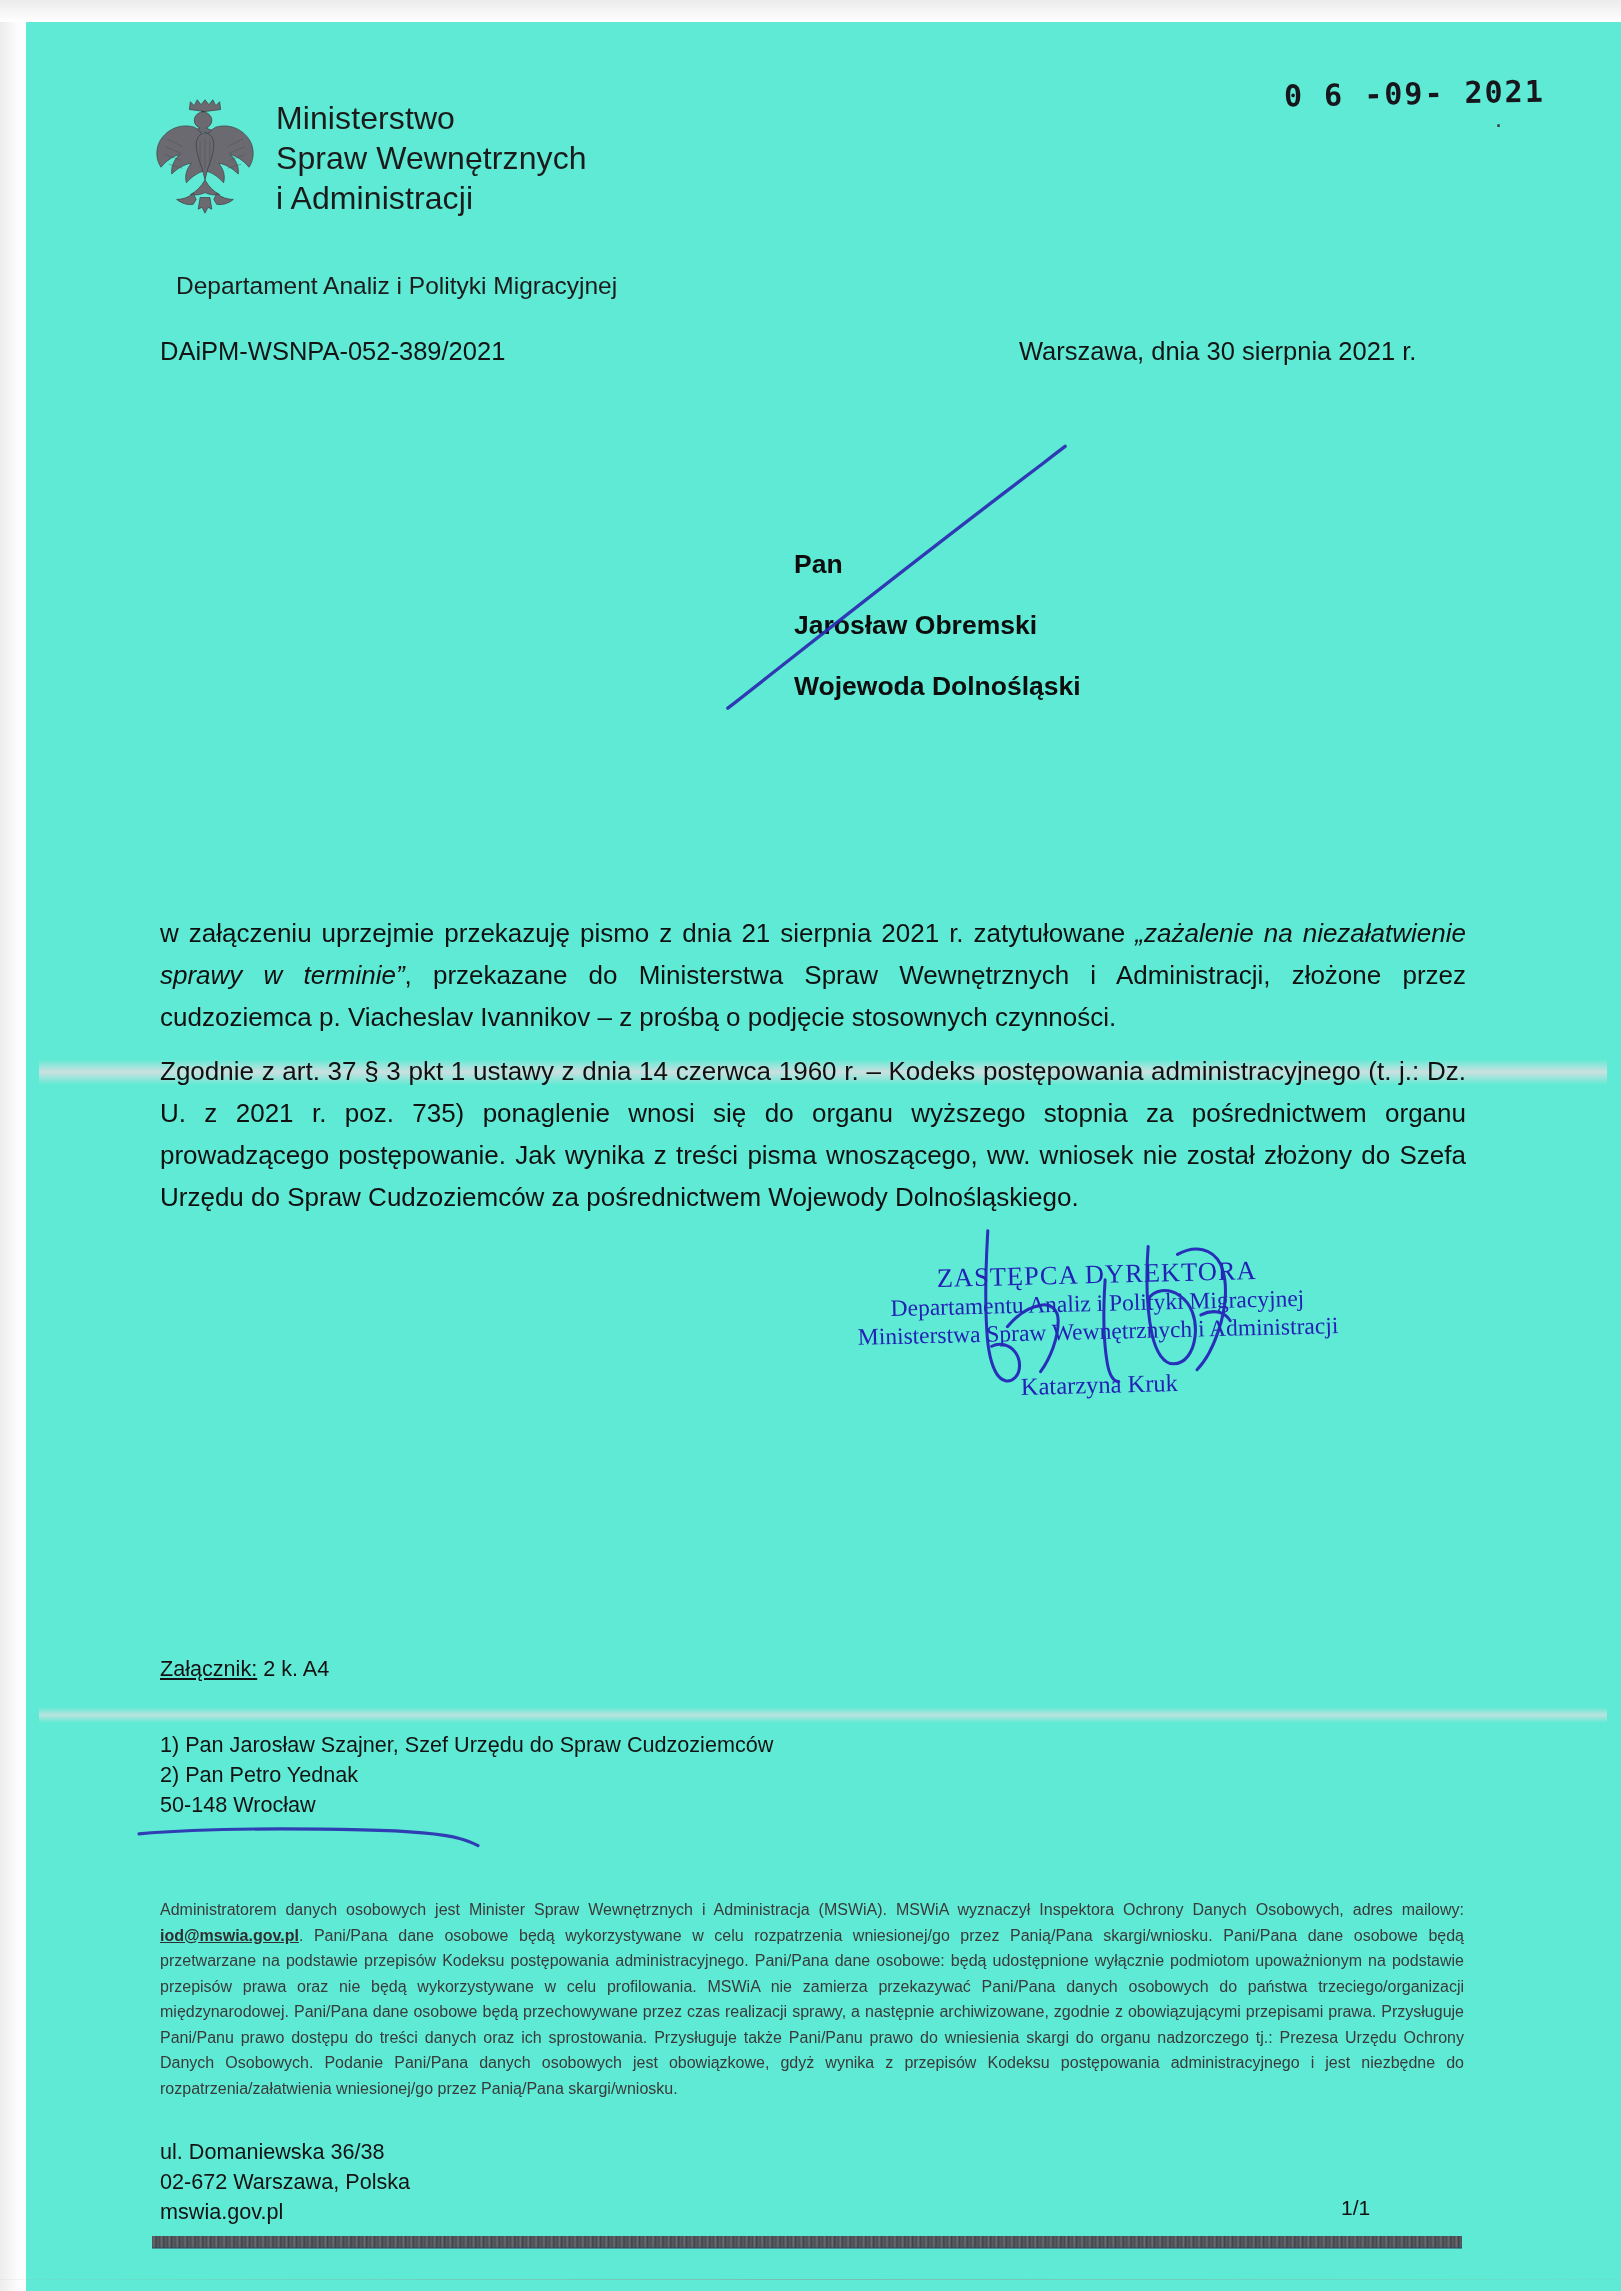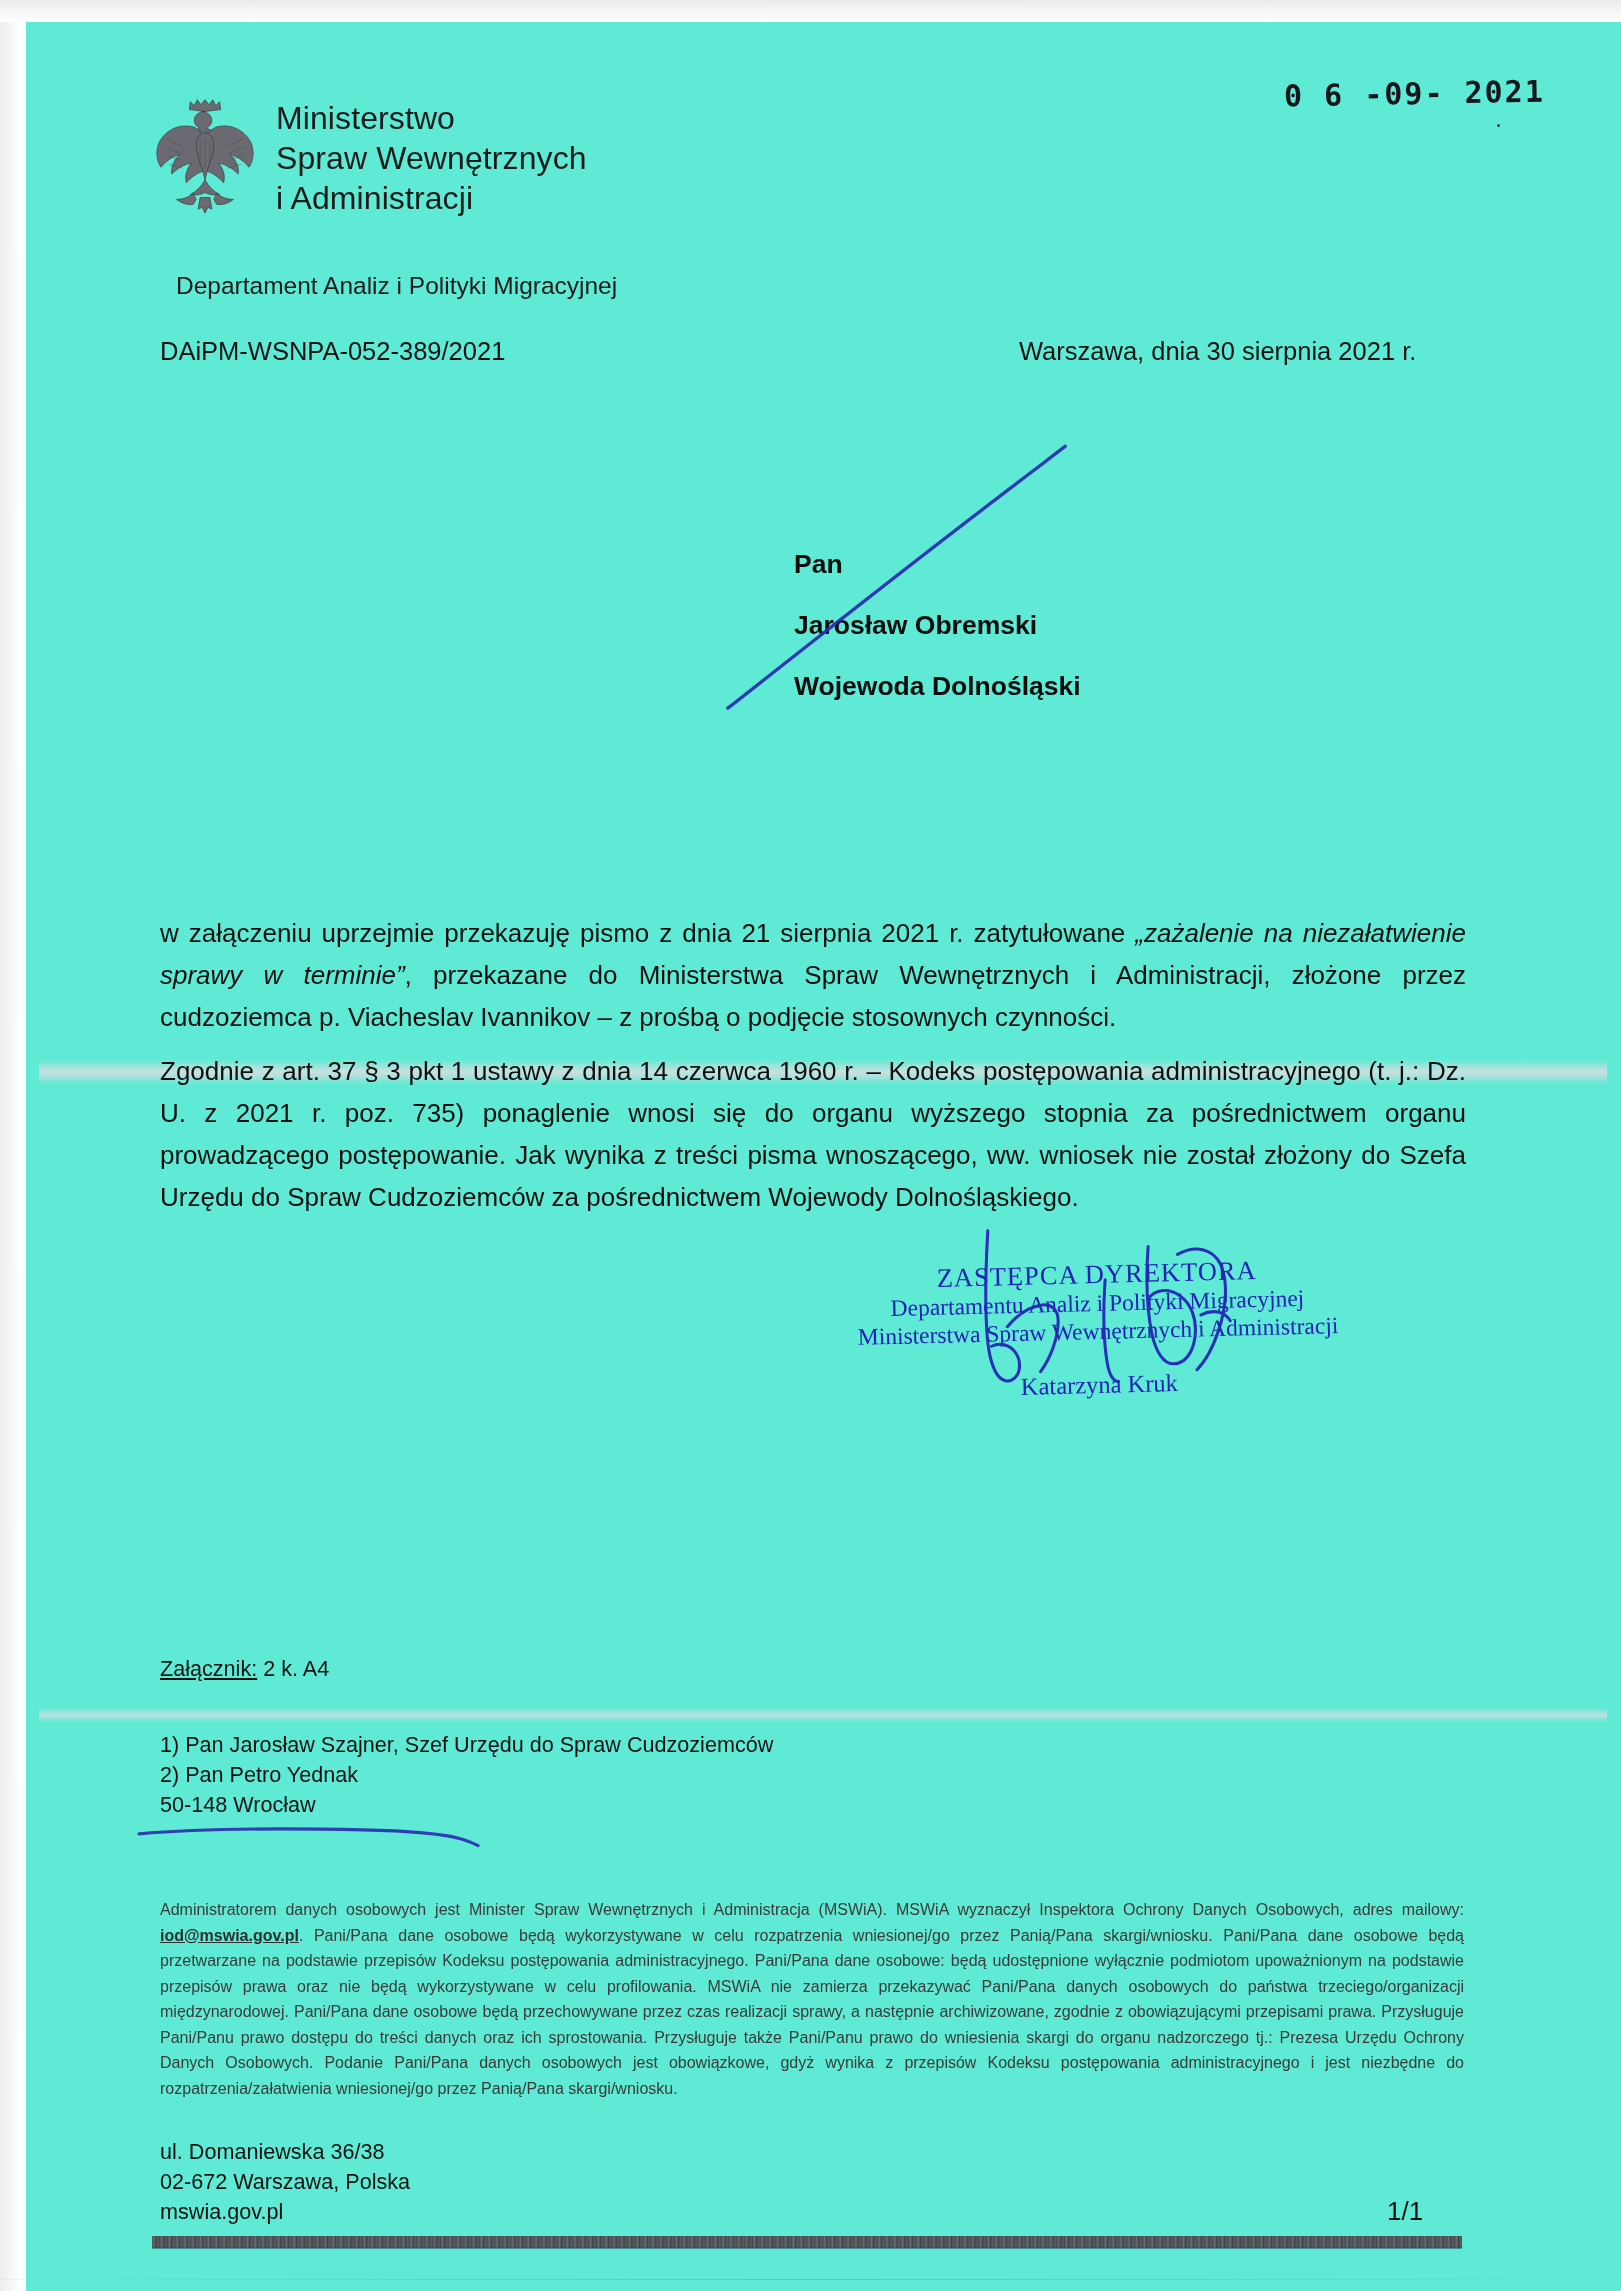--- a/index.html
+++ b/index.html
@@ -132,22 +132,22 @@
     text-align:justify;
   }
   .gdpr .mail{font-weight:700;text-decoration:underline;color:#2e2e2e;}
 
   
   .footer-addr{
     position:absolute;left:160px;top:2137px;
     font-size:21.6px;line-height:30px;color:#121212;
   }
   .page-num{
-    position:absolute;left:1387px;top:2196px;
-    font-size:26px;color:#121212;
+    position:absolute;left:1341px;top:2196px;
+    font-size:21px;color:#121212;
   }
   .artifact-bar{
     position:absolute;left:152px;top:2236px;width:1310px;height:11.8px;
     background:repeating-linear-gradient(90deg,#4a4248 0px,#6d6168 2px,#3c3640 3.9px,#585058 5.9px,#463e46 7.8px);
     opacity:.92;
   }
   .artifact-bar-edge{
     position:absolute;left:152px;top:2247px;width:1310px;height:2px;
     background:#2d4a66;opacity:.55;
   }

